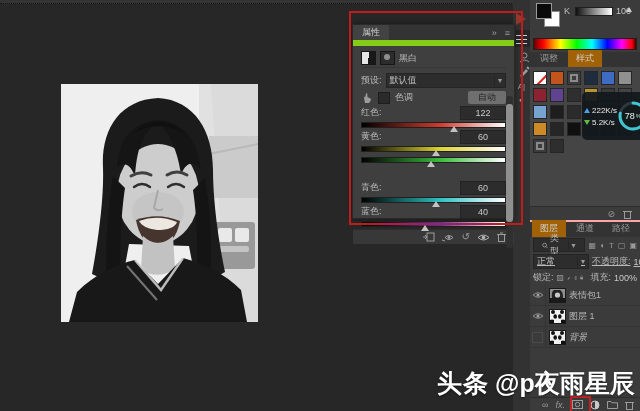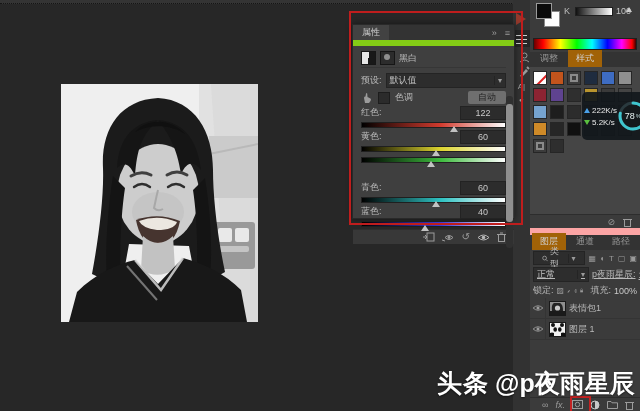--- a/index.html
+++ b/index.html
@@ -79,21 +79,21 @@
                grid-auto-rows:14px;gap:3px;}
   .sw{border:1px solid #262626;}
   .sw.none{background:#fff;position:relative;overflow:hidden;}
   .sw.none::after{content:"";position:absolute;left:-2px;top:5px;width:24px;height:2px;background:#d22;transform:rotate(-45deg);}
   .sw.ring{background:#3c3c3c;position:relative;}
   .sw.ring::after{content:"";position:absolute;left:2px;top:2px;right:2px;bottom:2px;border:2px solid #8a8a8a;}
   .styles-empty{flex:1;background:#454545;}
   .styles-bottom{height:13px;background:#3b3b3b;border-top:1px solid #2d2d2d;display:flex;align-items:center;
                  justify-content:flex-end;gap:8px;padding:0 8px;color:#9a9a9a;}
   
-  .lay-tabs{height:15px;display:flex;align-items:flex-end;gap:2px;padding:0 2px;background:#333;border-top:7px solid #fca5a5;}
+  .lay-tabs{height:15px;display:flex;align-items:flex-end;gap:2px;padding:0 2px;background:#333;border-top:2px solid #fca5a5;}
   .filter-row{height:16px;background:#3b3b3b;display:flex;align-items:center;gap:4px;padding:0 3px;}
   .kind-box{width:46px;height:12px;background:#2d2d2d;border:1px solid #242424;display:flex;align-items:center;gap:2px;padding:0 8px;color:#c0c0c0;}
   .mini-ic{color:#9a9a9a;font-size:8px;}
   .blend-row{height:17px;display:flex;align-items:center;gap:3px;padding:0 3px;white-space:nowrap;overflow:hidden;text-decoration:underline;}
   .blend-sel{width:48px;flex:none;height:13px;}
   .lock-row{height:15px;display:flex;align-items:center;gap:3px;padding:0 3px;white-space:nowrap;overflow:hidden;}
   .layers-list{background:#3b3b3b;}
   .lrow{height:20px;display:flex;align-items:center;gap:3px;border-bottom:1px solid #343434;padding:0 2px 0 0;}
   .lrow.selected{background:#4a5158;color:#e8e8e8;}
   .eye-cell{width:15px;height:20px;display:flex;align-items:center;justify-content:center;border-right:1px solid #343434;flex:none;}
@@ -353,21 +353,21 @@
       <span class="mini-ic">T</span>
       <span class="mini-ic">▢</span>
       <span class="mini-ic">▣</span>
     </div>
     <div class="blend-row">
       <span class="select blend-sel">
         <span>正常</span>
         <span class="sp"></span>
           <span class="dd-arrow">▾</span>
       </span>
-      <span>p夜雨星辰:</span>
+      <span>不透明度:</span>
       <span style="color:#c9c9c9;">100%</span>
     </div>
     <div class="lock-row">
       <span>锁定:</span>
       <span class="mini-ic">▨</span>
       <svg width="8" height="8" viewBox="0 0 8 8">
         <path d="M1 7 L5 2 L6.5 3.5 L2.5 8Z" fill="#9a9a9a"></path>
       </svg>
       <svg width="8" height="8" viewBox="0 0 8 8">
         <path d="M4 0 L4 8 M0 4 L8 4 M2.5 1.5 L4 0 L5.5 1.5 M2.5 6.5 L4 8 L5.5 6.5" stroke="#9a9a9a" fill="none"></path>
@@ -407,20 +407,35 @@
           <rect width="15" height="13" fill="#f1f1f1"></rect>
             <circle cx="3" cy="2" r="2" fill="#111"></circle>
             <circle cx="12" cy="2" r="2" fill="#111"></circle>
             <ellipse cx="5.2" cy="6.5" rx="1.8" ry="2.2" fill="#111"></ellipse>
             <ellipse cx="9.8" cy="6.5" rx="1.8" ry="2.2" fill="#111"></ellipse>
             <path d="M0 13 L0 10 Q2 9 4 10 L4 13Z" fill="#111"></path>
             <path d="M15 13 L15 10 Q13 9 11 10 L11 13Z" fill="#111"></path>
         </svg>
         <span class="lname">图层 1</span>
       </div>
+      <div class="lrow">
+        <span class="eye-cell">
+            <span style="width:9px;height:9px;border:1px solid #4a4a4a;display:block;"></span>
+          </span>
+        <svg class="lthumb" viewBox="0 0 15 13">
+          <rect width="15" height="13" fill="#f1f1f1"></rect>
+            <circle cx="3" cy="2" r="2" fill="#111"></circle>
+            <circle cx="12" cy="2" r="2" fill="#111"></circle>
+            <ellipse cx="5.2" cy="6.5" rx="1.8" ry="2.2" fill="#111"></ellipse>
+            <ellipse cx="9.8" cy="6.5" rx="1.8" ry="2.2" fill="#111"></ellipse>
+            <path d="M0 13 L0 10 Q2 9 4 10 L4 13Z" fill="#111"></path>
+            <path d="M15 13 L15 10 Q13 9 11 10 L11 13Z" fill="#111"></path>
+        </svg>
+        <span class="lname" style="font-style:italic;">背景</span>
+      </div>
     </div>
     <div class="lay-fill"></div>
     <div class="lay-bottom">
       <span>∞</span>
       <span style="font-style:italic;">fx.</span>
       <svg width="11" height="9" viewBox="0 0 11 9">
         <rect x="0.5" y="0.5" width="10" height="8" fill="none" stroke="#9b9b9b"></rect>
           <circle cx="5.5" cy="4.5" r="2.2" fill="none" stroke="#9b9b9b"></circle>
       </svg>
       <svg width="10" height="10" viewBox="0 0 10 10">

